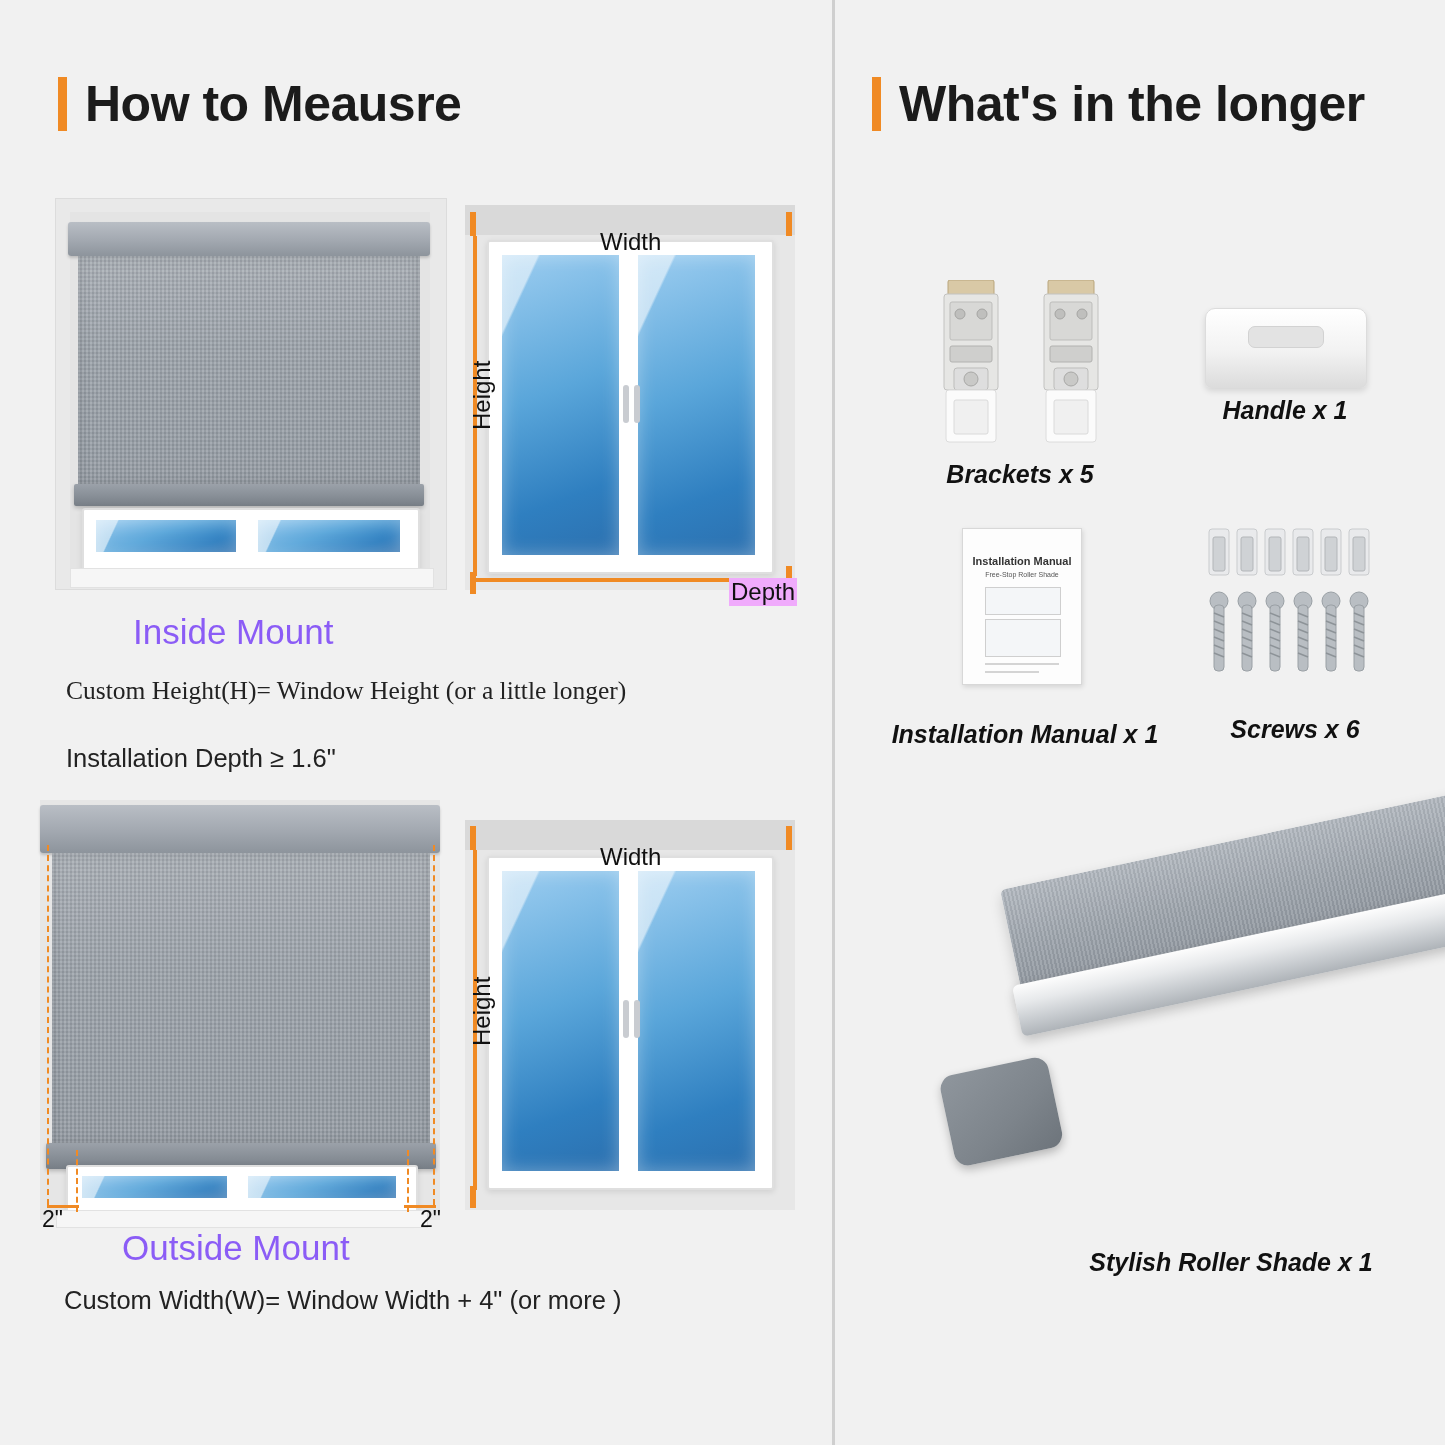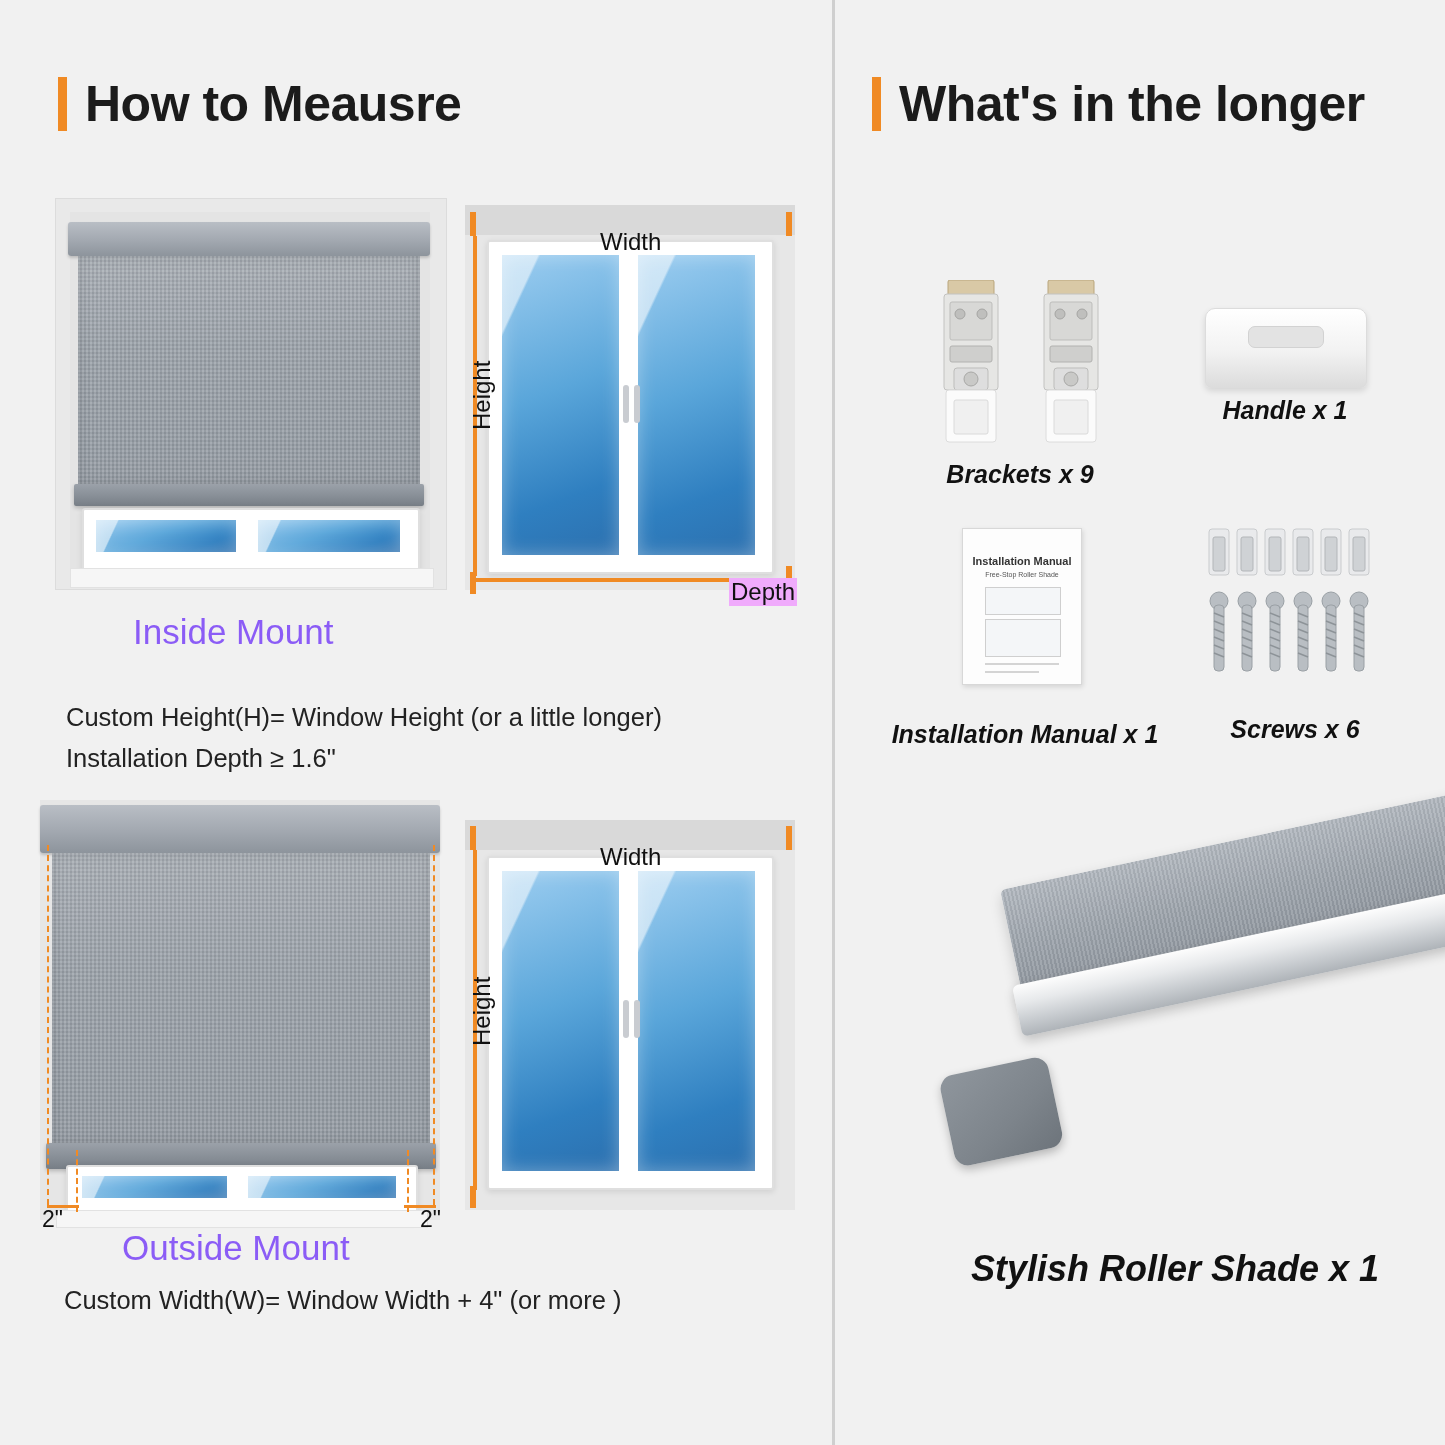--- a/index.html
+++ b/index.html
@@ -165,21 +165,21 @@
     <div class="dim-line" style="left:786px;top:566px;width:6px;height:28px;"></div>
     <div class="dim-line" style="left:470px;top:578px;width:320px;height:4px;"></div>
     <div class="dim-line" style="left:473px;top:236px;width:4px;height:340px;"></div>
 
     <div class="dim-txt" style="left:600px;top:228px;">Width</div>
     <div class="dim-txt v" style="left:468px;top:430px;">Height</div>
     <div class="dim-txt" style="left:729px;top:578px;background:#f0abfc;padding:0 2px;">Depth</div>
   </div>
 
   <div class="mount-title" style="left:133px;top:612px;">Inside Mount</div>
-  <div class="bullet" style="left:66px;top:703px;">Custom Height(H)= Window Height (or a little longer)</div>
+  <div class="bullet" style="left:66px;top:676px;font-family:Liberation Serif, serif;">Custom Height(H)= Window Height (or a little longer)</div>
   <div class="bullet" style="left:66px;top:744px;">Installation Depth ≥ 1.6"</div>
 
   <div>
     <div style="position:absolute;left:40px;top:800px;width:400px;height:420px;background:#e6e6e6;"></div>
     <div class="headrail" style="left:40px;top:805px;width:400px;height:48px;"></div>
     <div class="fabric" style="left:52px;top:853px;width:378px;height:290px;"></div>
     <div class="bottombar" style="left:46px;top:1143px;width:390px;height:26px;"></div>
 
     <div class="winframe" style="left:66px;top:1165px;width:348px;height:52px;"></div>
     <div class="glass shine" style="left:82px;top:1176px;width:145px;height:22px;"></div>
@@ -242,21 +242,21 @@
         <rect x="10" y="22" width="42" height="38" rx="2" fill="#d8d8d6" stroke="#bdbdbb"></rect>
         <circle cx="20" cy="34" r="5" fill="#bfbfbd" stroke="#a5a5a3"></circle>
         <circle cx="42" cy="34" r="5" fill="#bfbfbd" stroke="#a5a5a3"></circle>
         <rect x="10" y="66" width="42" height="16" rx="2" fill="#cfcfcd" stroke="#b2b2b0"></rect>
         <rect x="14" y="88" width="34" height="22" rx="3" fill="#dedede" stroke="#bdbdbb"></rect>
         <circle cx="31" cy="99" r="7" fill="#c9c9c7" stroke="#a8a8a6"></circle>
         <rect x="6" y="110" width="50" height="52" rx="3" fill="#fbfbfb" stroke="#dcdcdc"></rect>
         <rect x="14" y="120" width="34" height="34" rx="2" fill="#f0f0f0" stroke="#dadada"></rect>
       </svg>
     </div>
-    <div class="lbl" style="left:900px;top:460px;width:240px;">Brackets x 9</div>
+    <div class="lbl" style="left:900px;top:460px;width:240px;">Brackets x 5</div>
   </div>
 
   <div>
     <div class="handlepiece" style="left:1205px;top:308px;width:160px;height:78px;"></div>
     <div class="handle-slot" style="left:1248px;top:326px;width:74px;height:20px;"></div>
     <div class="lbl" style="left:1165px;top:396px;width:240px;">Handle x 1</div>
   </div>
 
   <div>
     <div class="manual" style="left:962px;top:528px;width:118px;height:155px;">
@@ -316,15 +316,15 @@
       </svg>
     </div>
     <div class="lbl" style="left:1180px;top:715px;width:230px;">Screws  x 6</div>
   </div>
 
   <div class="rollerwrap" style="left:900px;top:860px;width:545px;height:330px;">
     <div class="roller-fab" style="left:100px;top:30px;width:470px;height:120px;transform:rotate(-12deg);transform-origin:left top;"></div>
     <div class="roller-metal" style="left:112px;top:126px;width:460px;height:52px;transform:rotate(-12deg);transform-origin:left top;"></div>
     <div class="roller-cap" style="left:38px;top:218px;width:110px;height:92px;transform:rotate(-12deg);transform-origin:left top;"></div>
   </div>
-  <div class="lbl" style="left:960px;top:1248px;width:430px;font-size:36px;">Stylish Roller Shade x 1</div>
+  <div class="lbl" style="left:1016px;top:1248px;width:430px;font-size:25px;">Stylish Roller Shade x 1</div>
 
 </div>
 
 </body></html>

